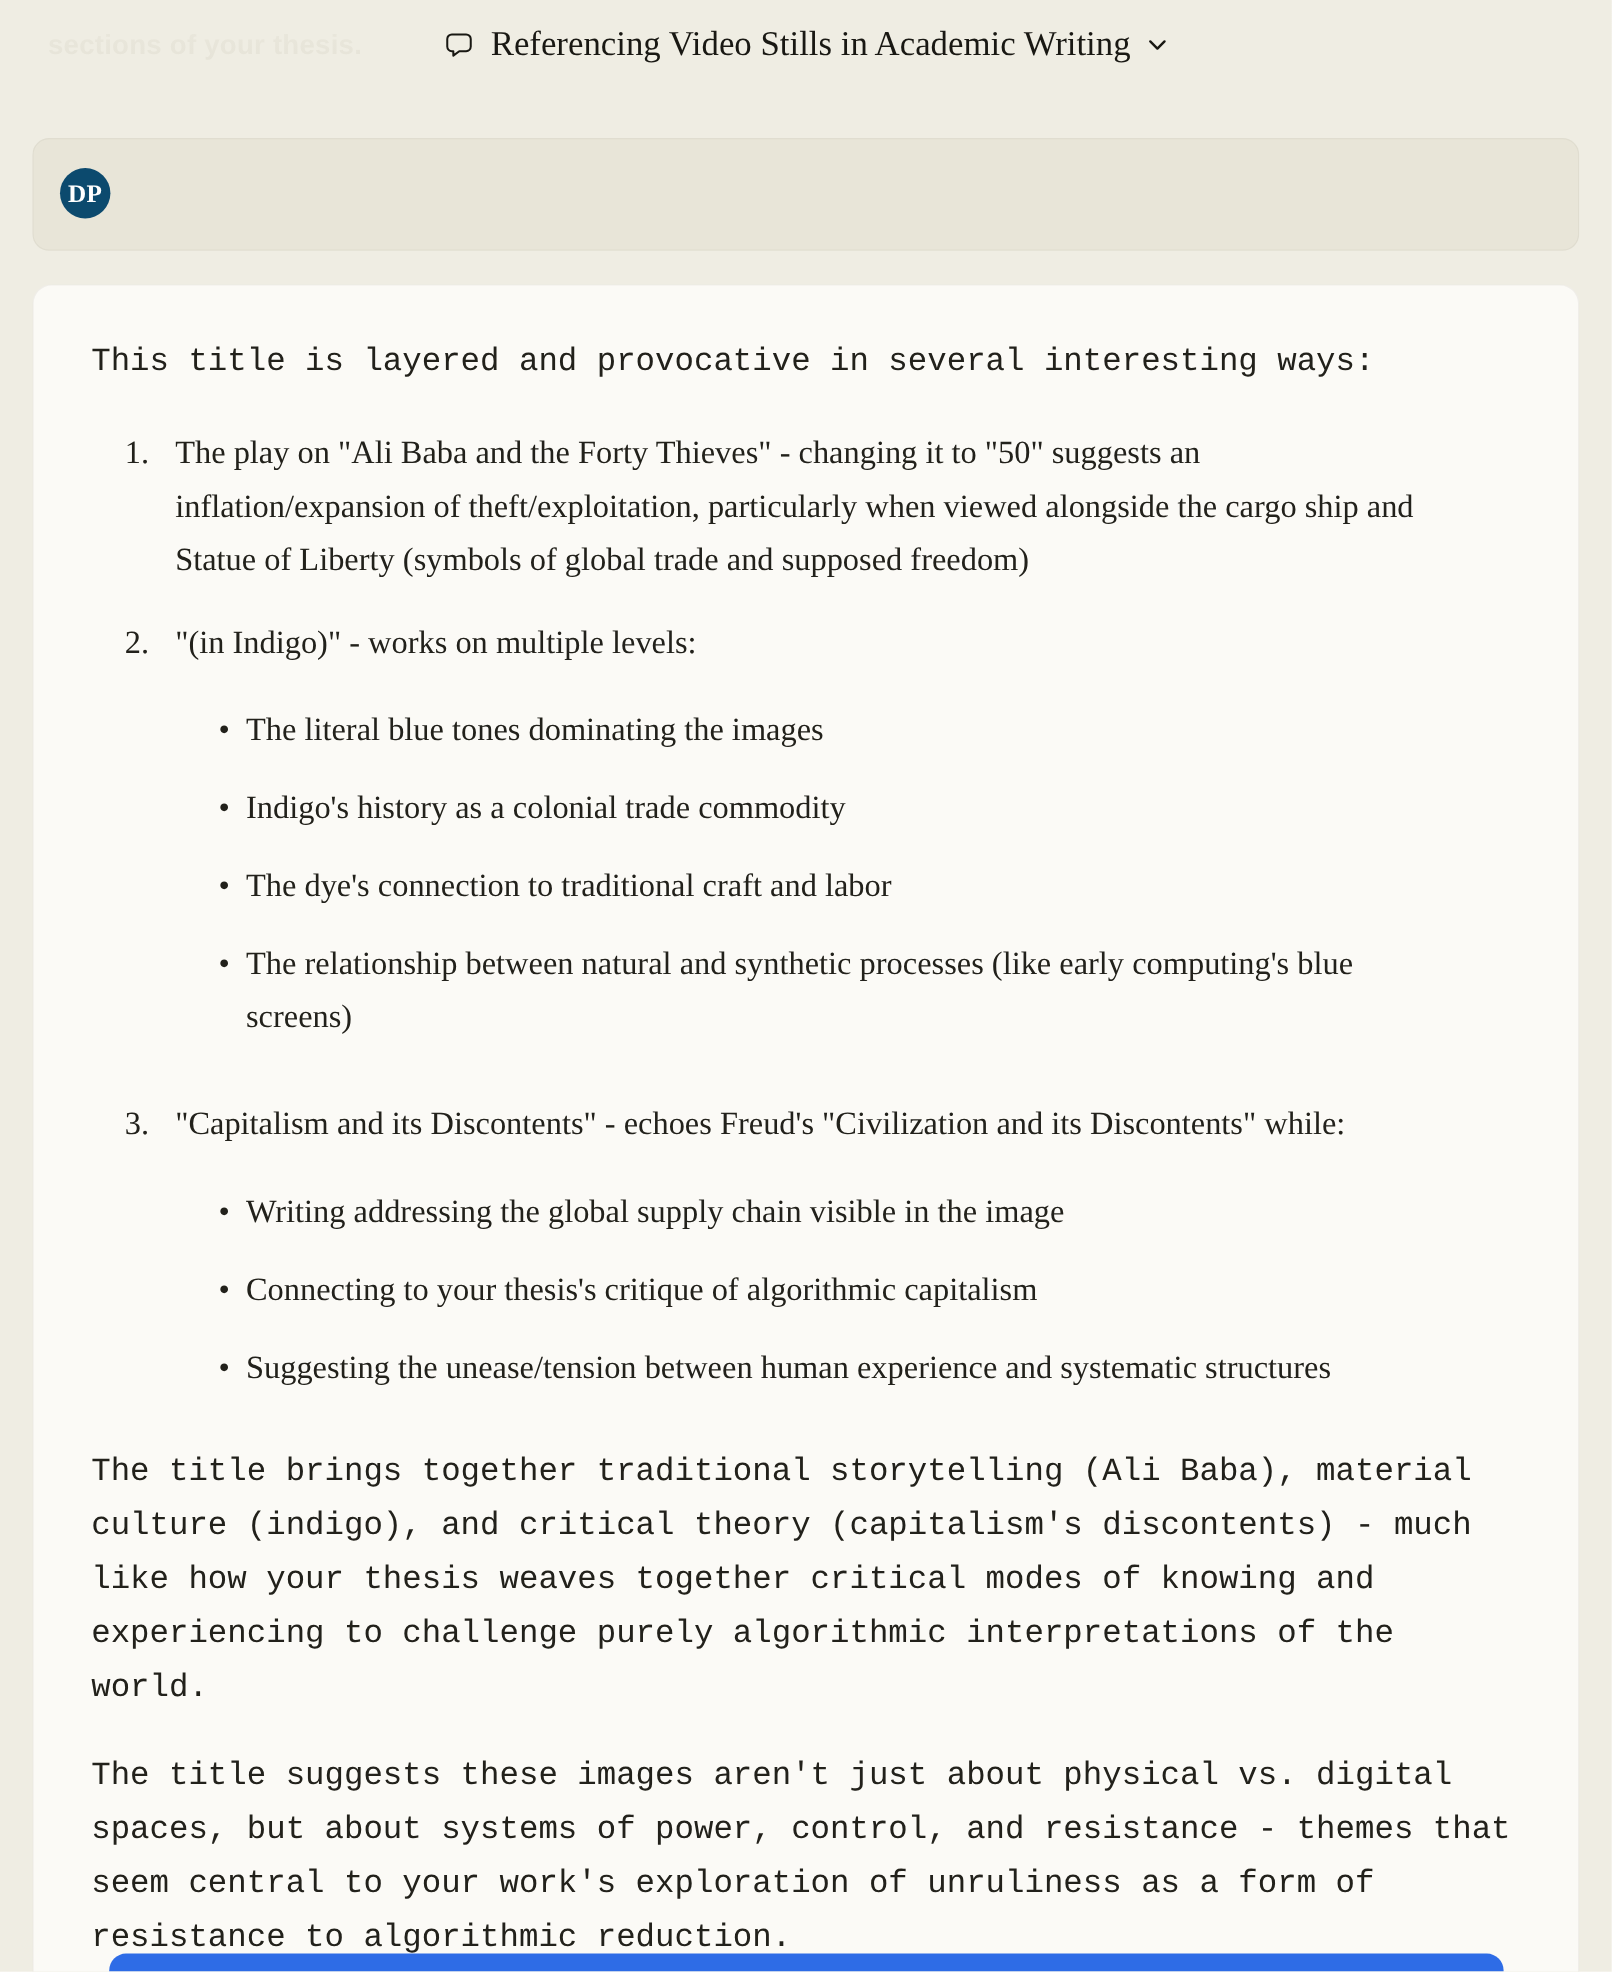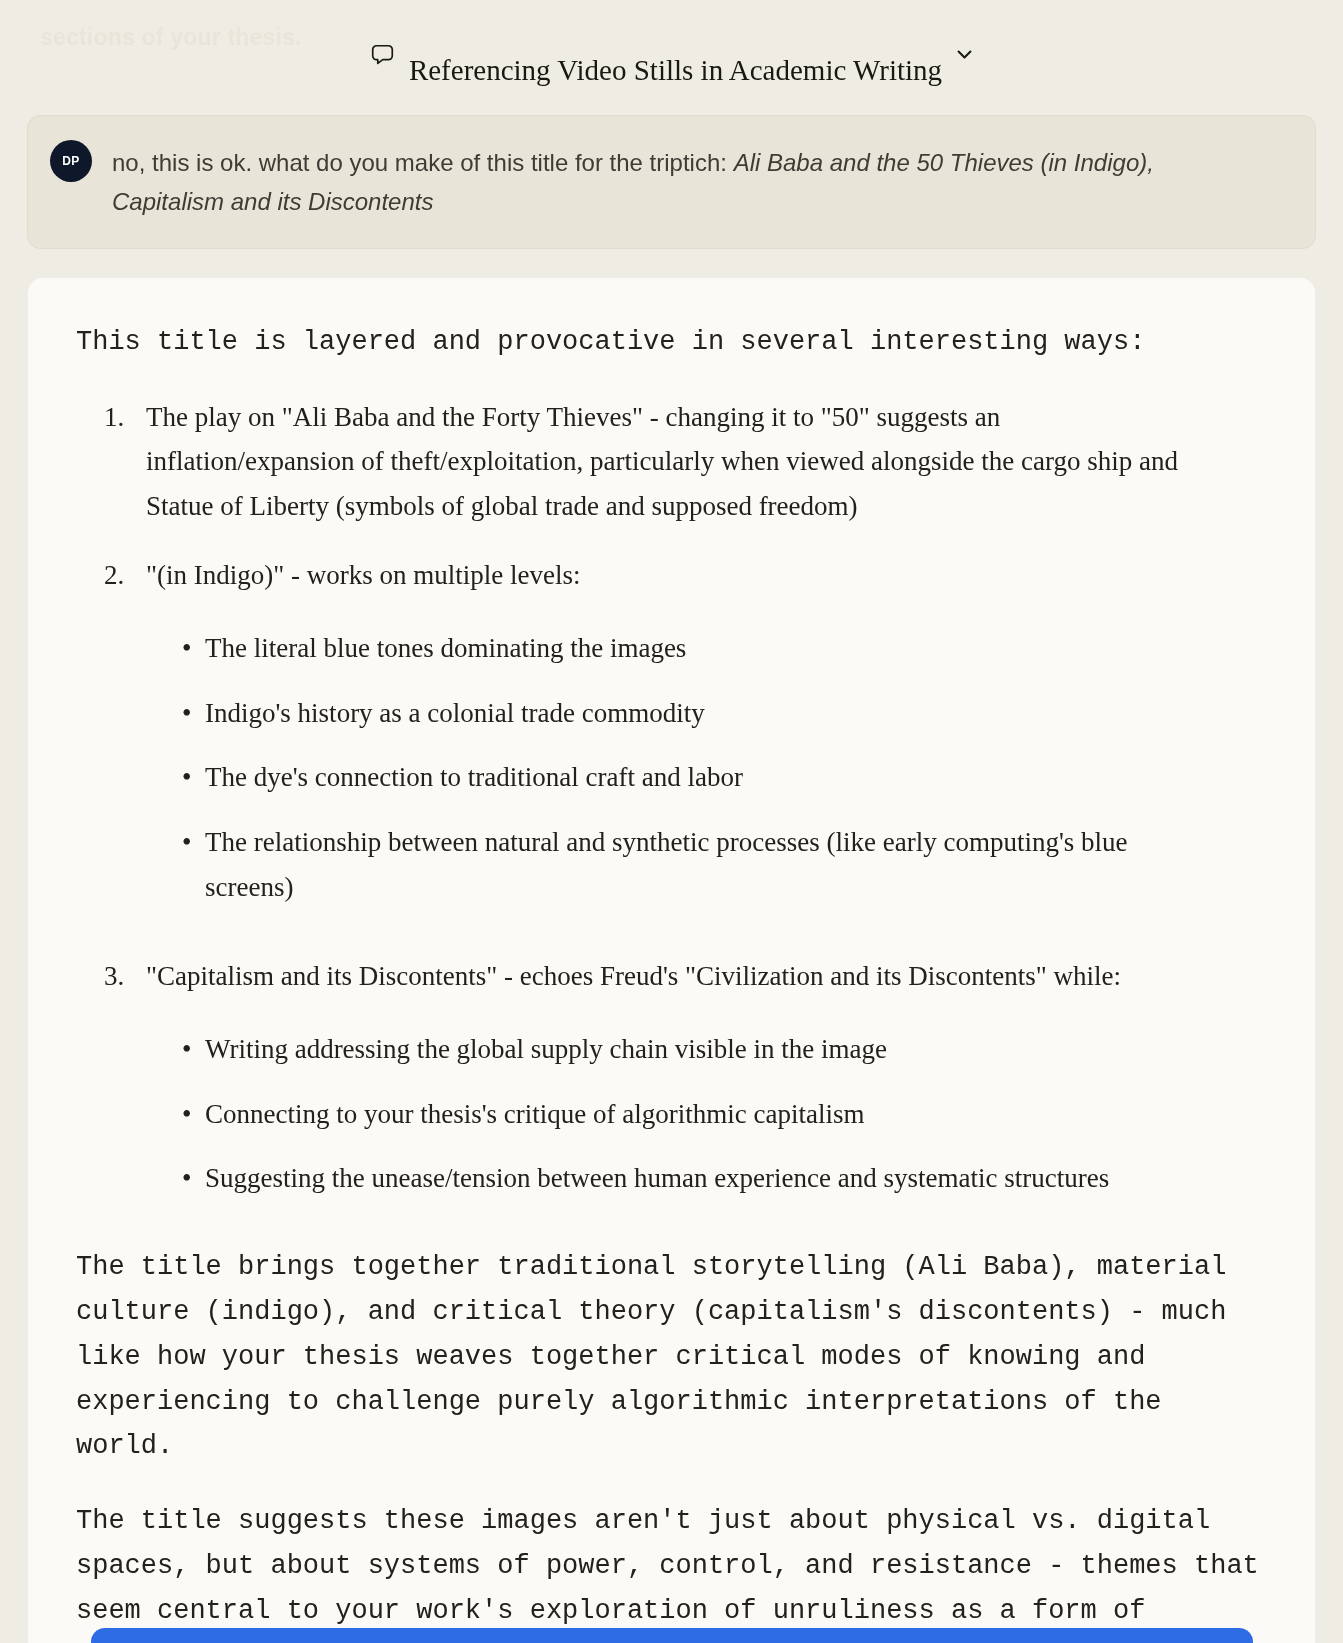--- a/index.html
+++ b/index.html
@@ -45,21 +45,20 @@
     gap: 13px;
     cursor: pointer;
     padding: 4px 10px;
     border-radius: 8px;
   }
   .header-title {
     font-family: "Liberation Serif", serif;
     font-size: 29px;
     color: #191813;
     white-space: nowrap;
-    margin-top: 33px;
   }
   .chat-icon svg, .chevron svg { display: block; }
 
   
   .content {
     position: relative;
     z-index: 2;
     padding: 115px 27px 0 27px;
   }
 
@@ -70,24 +69,24 @@
     gap: 20px;
     background: #E8E5D8;
     border: 1px solid rgba(80,74,55,0.05);
     border-radius: 14px;
     padding: 24px 30px 26px 22px;
   }
   .avatar {
     flex: 0 0 42px;
     width: 42px; height: 42px;
     border-radius: 50%;
-    background: #0f172a;
+    background: #0c4a6e;
     color: #FFFFFF;
-    font-family: Liberation Sans, sans-serif;
-    font-size: 12px;
+    font-family: Liberation Serif, serif;
+    font-size: 21px;
     font-weight: bold;
     letter-spacing: 0.4px;
     display: flex;
     align-items: center;
     justify-content: center;
     cursor: default;
   }
   .user-text {
     margin: 4px 0 0 0;
     font-family: "Liberation Sans", sans-serif;
@@ -178,21 +177,20 @@
         <path d="M3 5.5l5 5 5-5"></path>
       </svg>
     </span>
   </div>
 </header>
 
 <main class="content">
 
   <section class="user-message">
     <div class="avatar">DP</div>
-    <p class="user-text"><span>no, this is ok. what do you make of this title for the triptich: </span><em>Ali Baba and the 50 Thieves (in Indigo), Capitalism and its Discontents</em></p>
   </section>
 
   <section class="assistant-card">
 
     <p class="para">This title is layered and provocative in several interesting ways:</p>
 
     <ol class="numbered">
 
       <li>
         <span class="num">1.</span>

